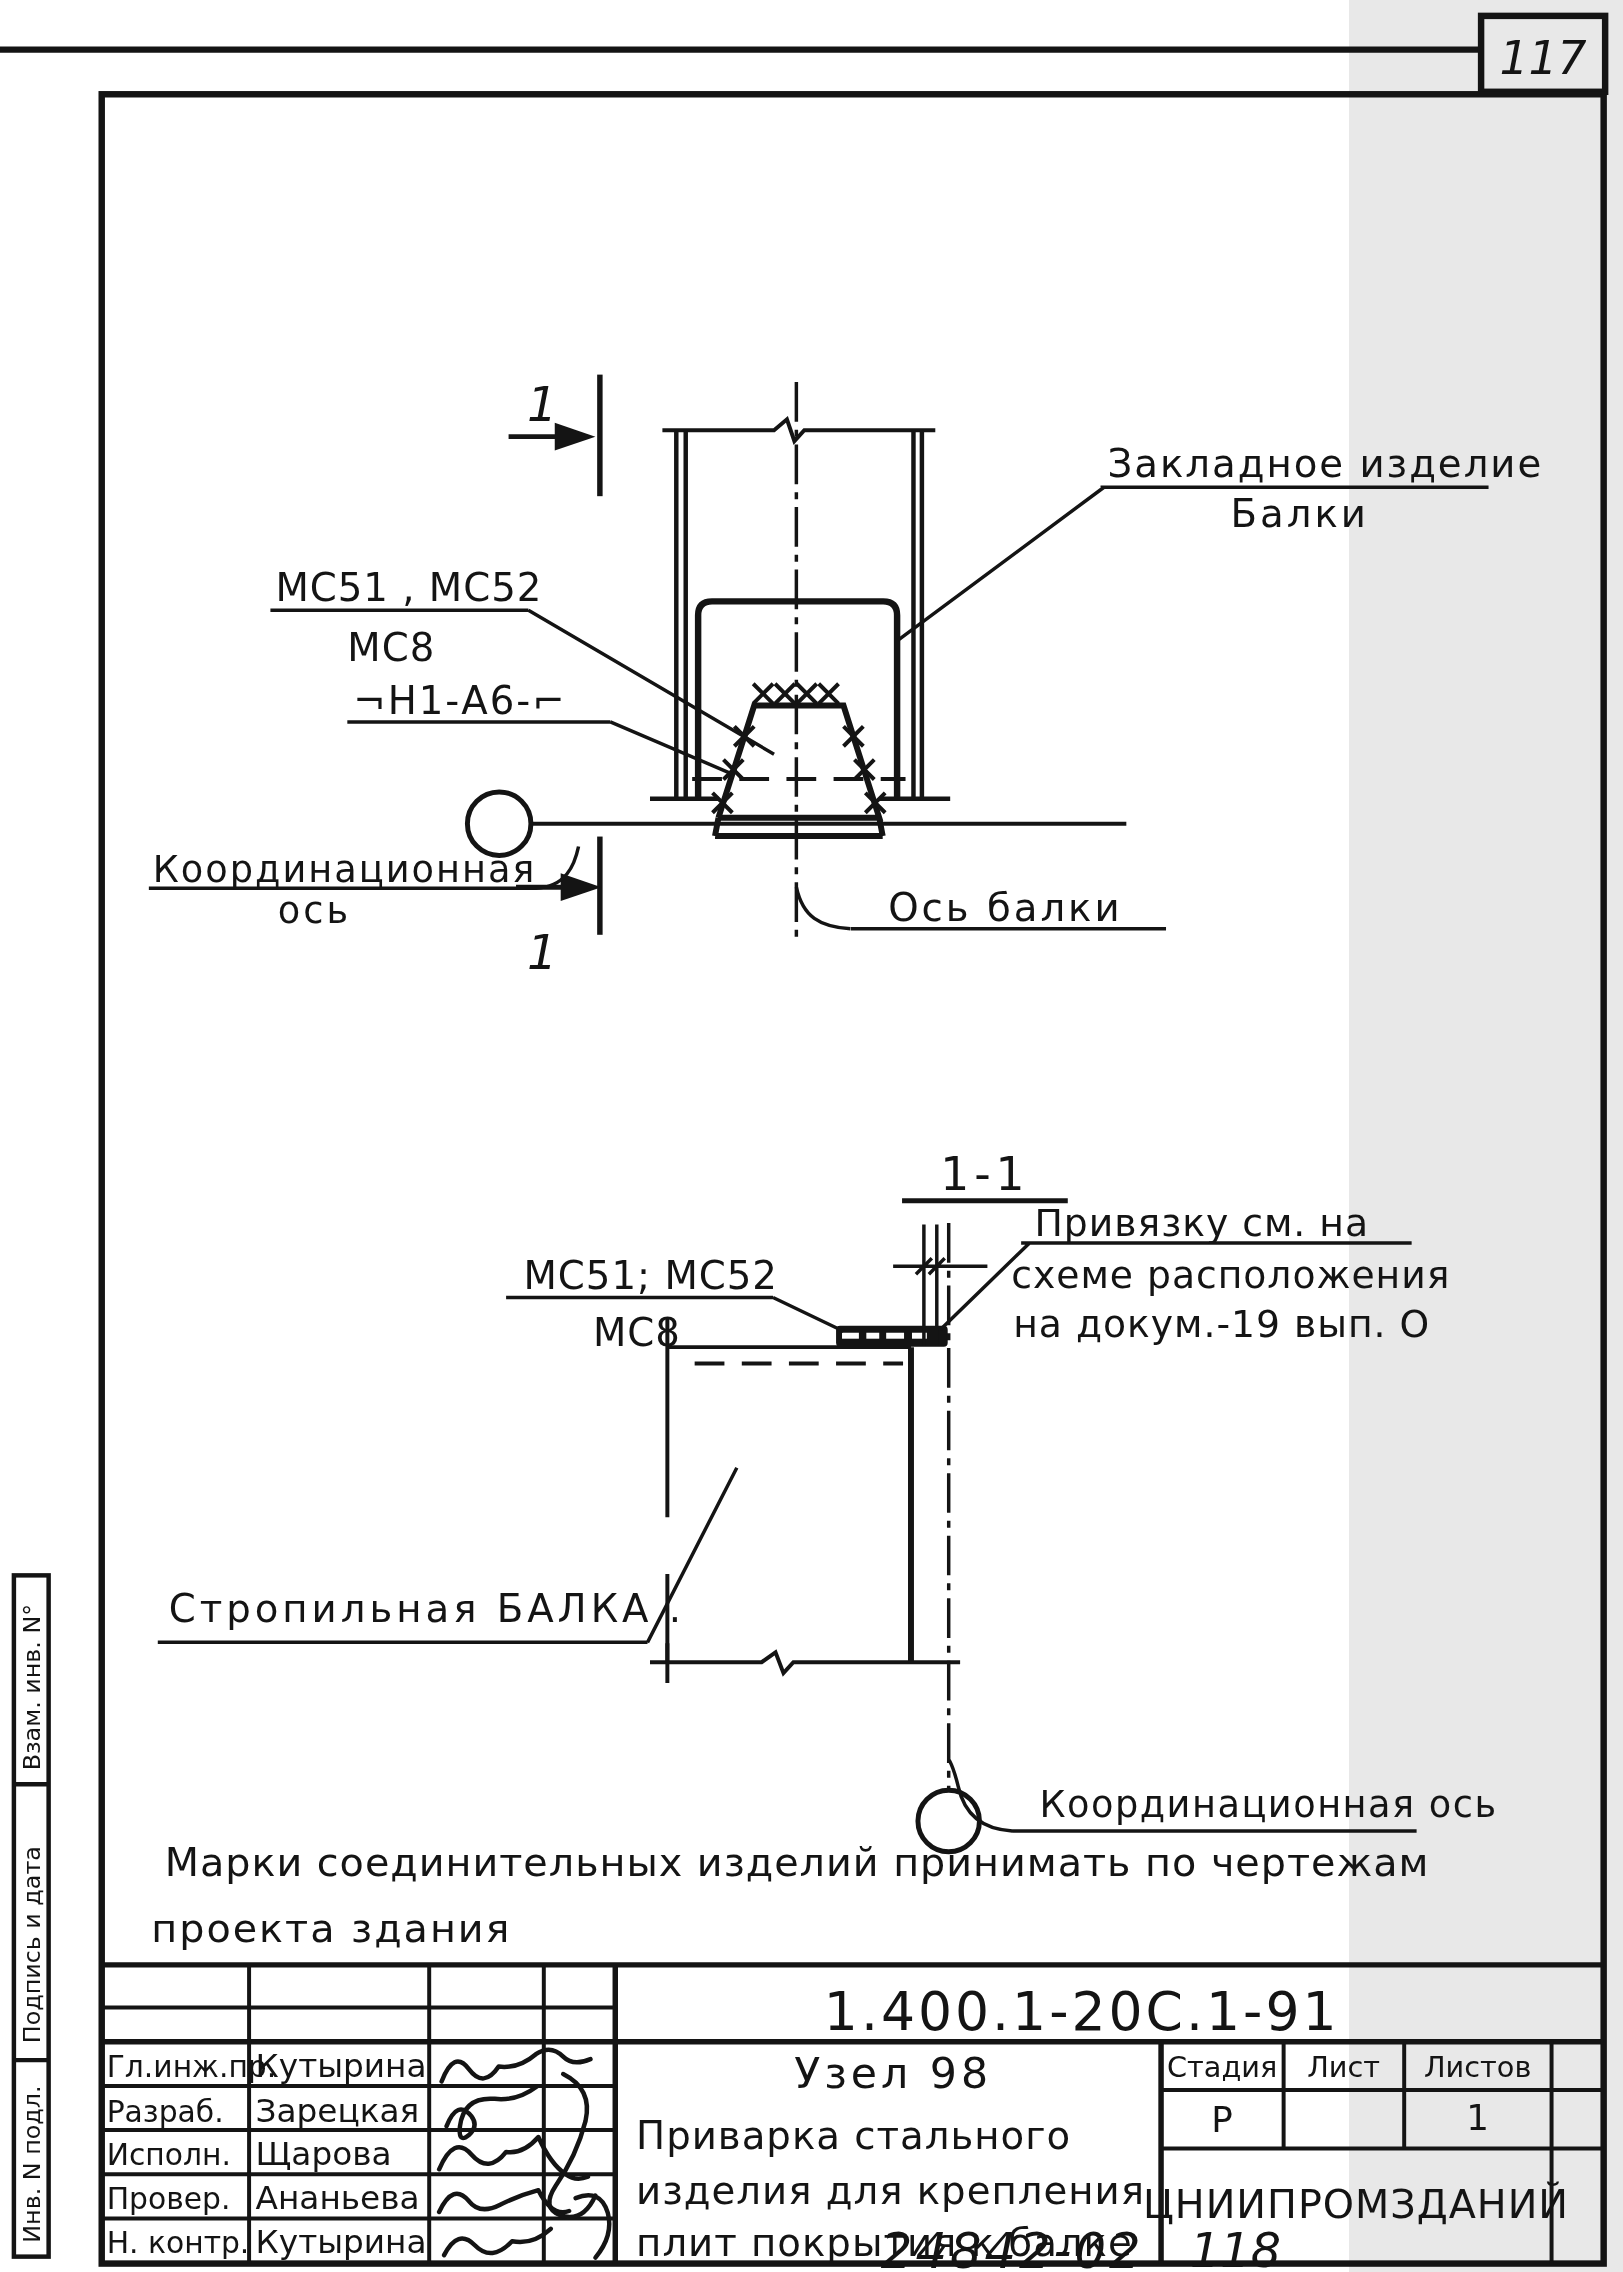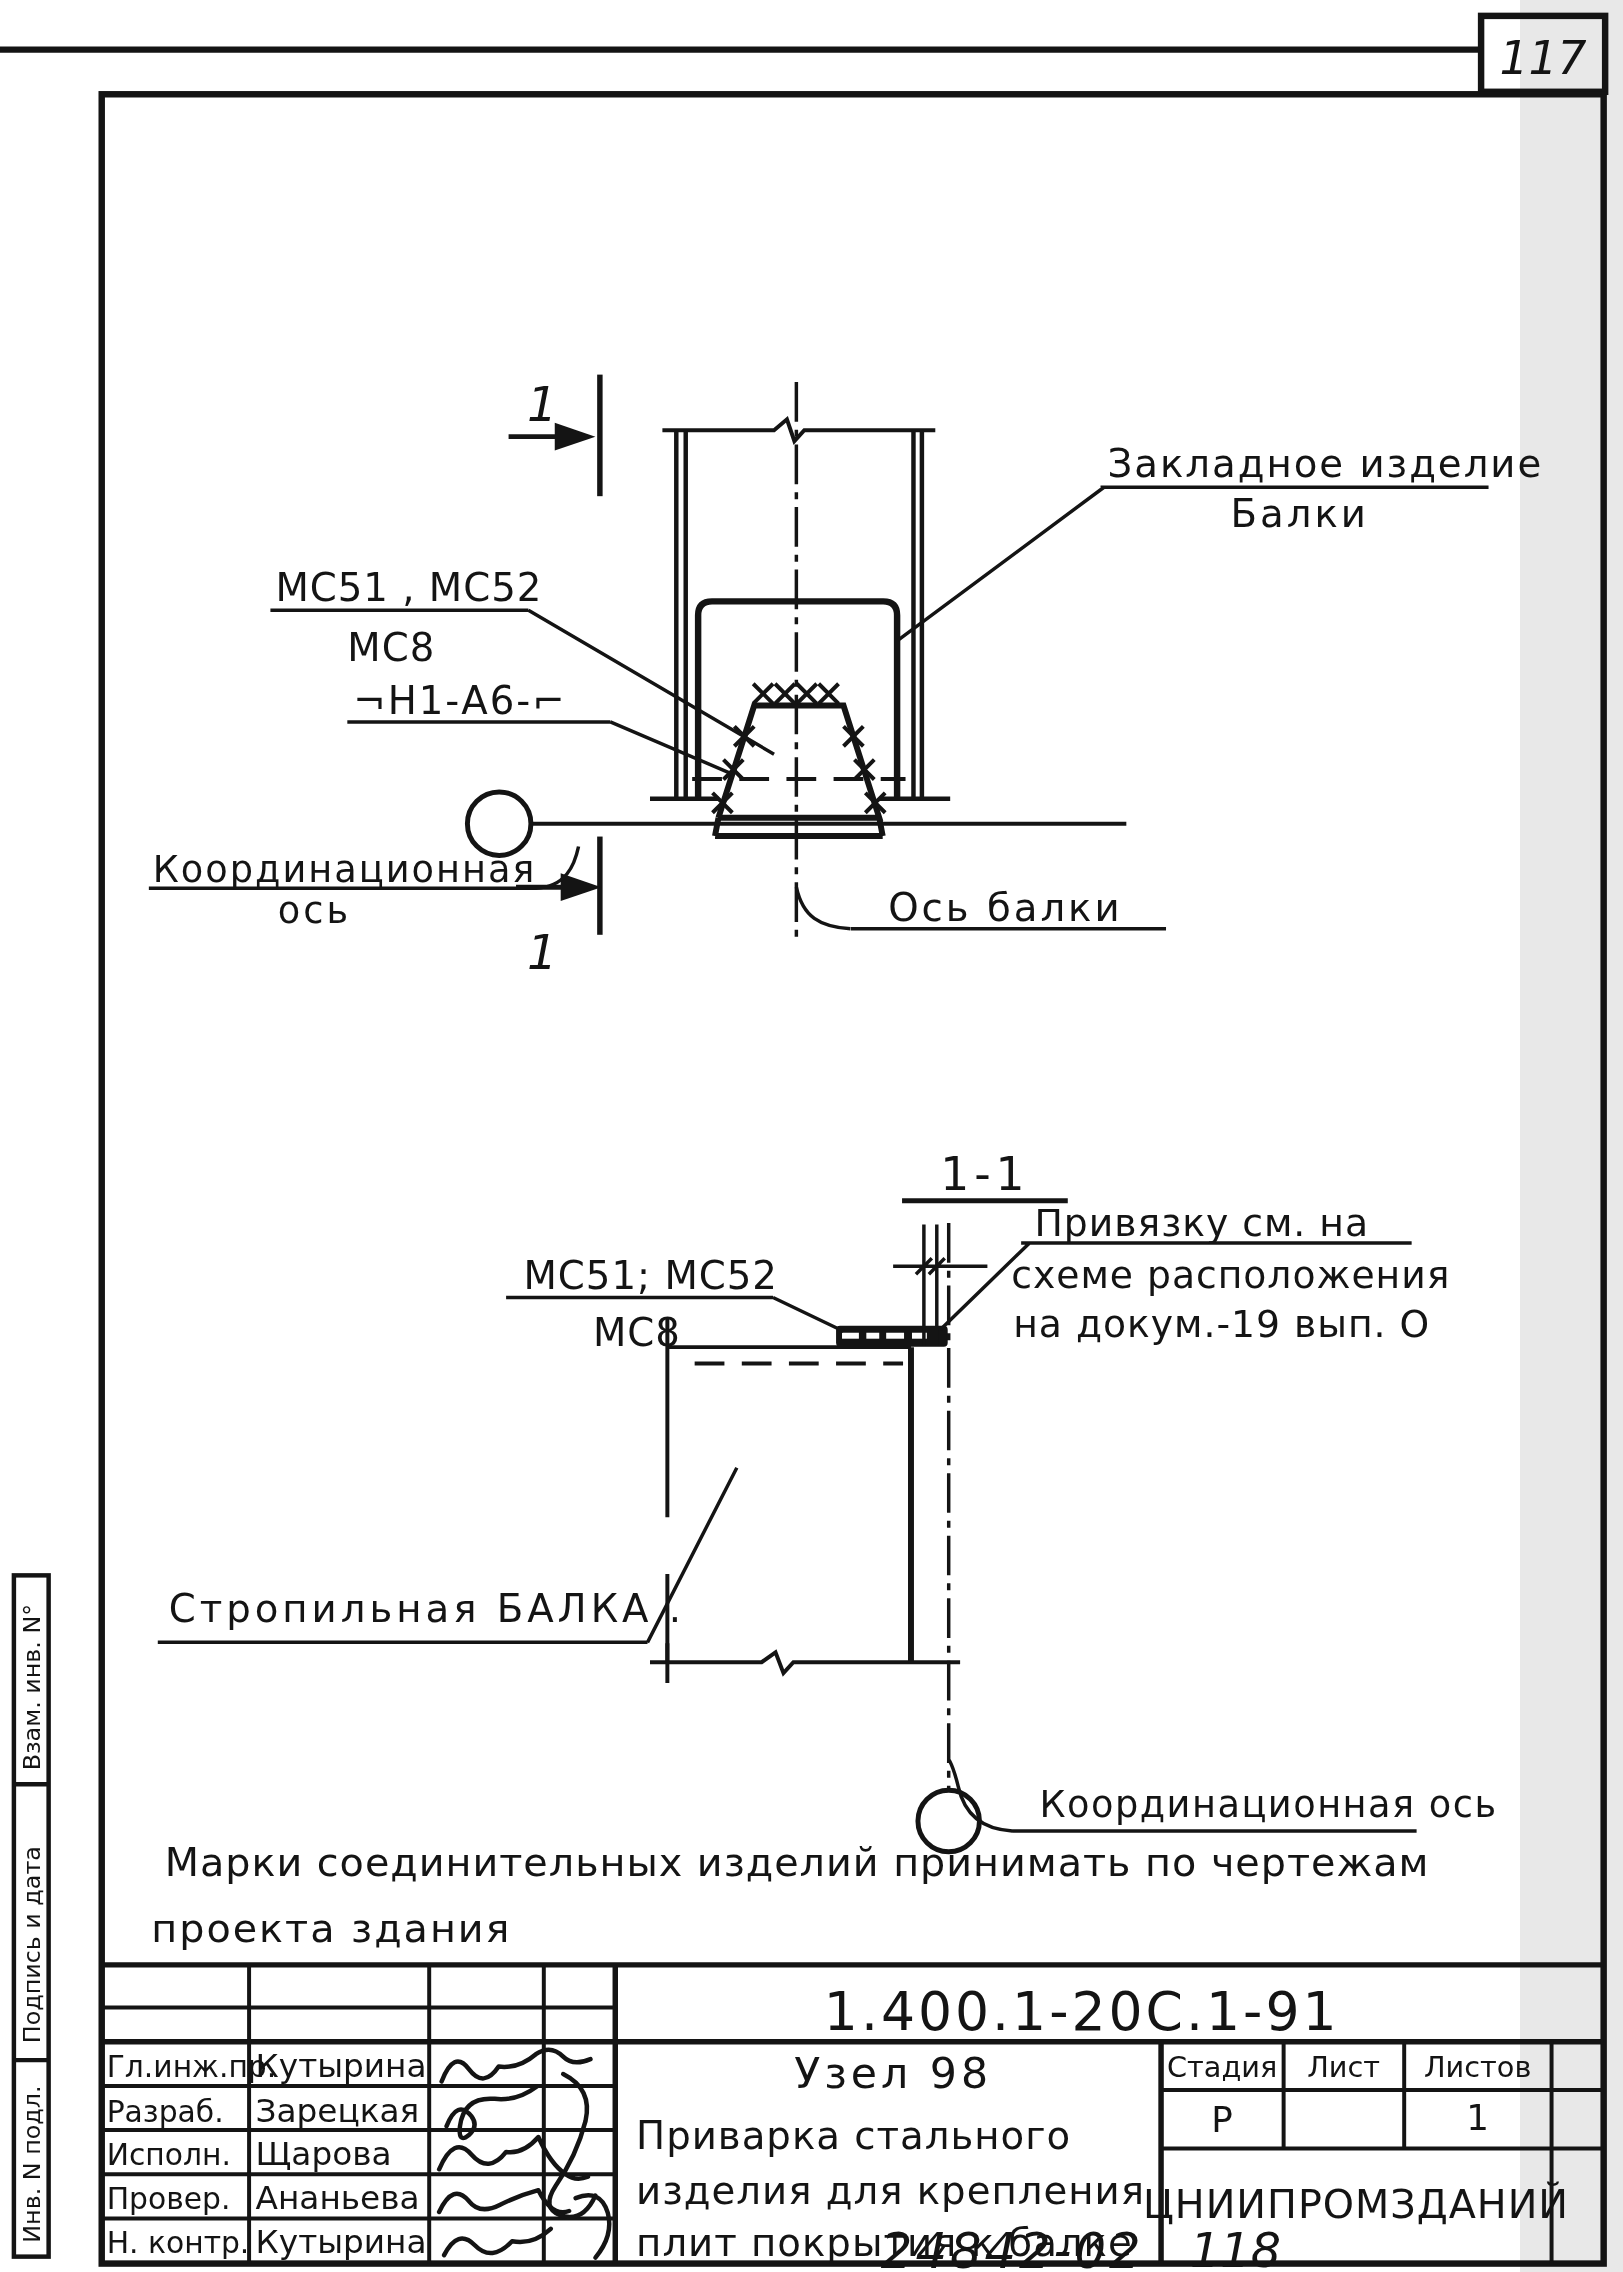--- a/index.html
+++ b/index.html
@@ -1,16 +1,16 @@
 <!DOCTYPE html>
 <html style="font-size:8px"><head>
 <meta charset="utf-8">
 <style>
   html,body{margin:0;padding:0;background:#e8e8e8;}
-  .sheet{position:relative;width:1520px;height:2273px;background:#ffffff;}
+  .sheet{position:relative;width:1349px;height:2273px;background:#ffffff;}
   svg{display:block;width:1624px;height:2273px;}
   svg *{stroke:#141414;fill:none;}
   text{font-family:"DejaVu Sans",sans-serif;fill:#141414;stroke:none;}
   .fill{fill:#141414;stroke:none;}
   .white{fill:#ffffff;stroke:none;}
   .hand{font-style:italic;}
   .sig{stroke-linecap:round;stroke-linejoin:round;}
 </style>
 </head>
 <body>

